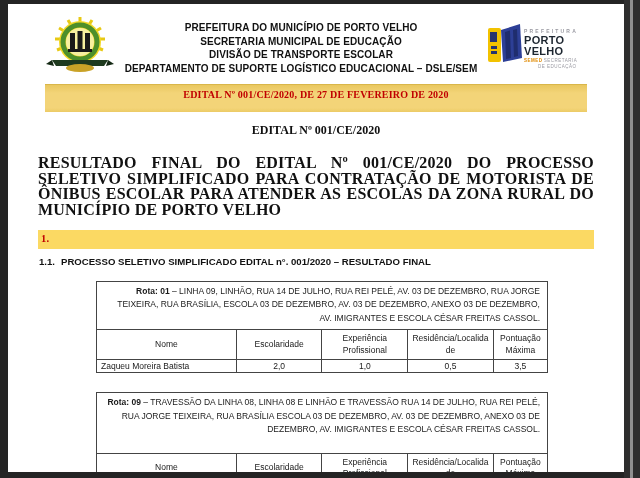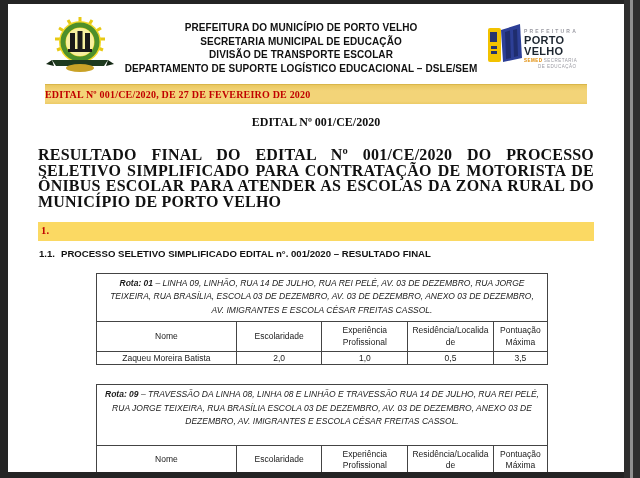--- a/index.html
+++ b/index.html
@@ -36,24 +36,24 @@
   .pv-text { padding-top:9px; line-height:1; }
   .pv-pref { font-size:5px; letter-spacing:2.2px; color:#9a9aa2; font-weight:bold; }
   .pv-city { font-size:11px; font-weight:bold; color:#1d2630; letter-spacing:0.3px; margin-top:1px; }
   .pv-semed { font-size:4.5px; margin-top:2px; }
   .pv-semed .o { color:#e08a00; font-weight:bold; letter-spacing:0.5px; }
   .pv-semed .g { color:#9a9aa2; letter-spacing:0.5px; }
   .pv-edu { font-size:4.5px; color:#9a9aa2; letter-spacing:0.5px; margin-top:1px; padding-left:14px; }
 
   
   .banner {
-    margin:9px 37px 0 37px; height:20px;
+    margin:9px 37px 0 37px; height:28px;
     background:linear-gradient(#e9c75f, #f3d478 30%, #f3d478 85%, #eccb66);
     border-top:1px solid #d9b64a;
-    text-align:left; line-height:19px;
+    text-align:center; line-height:19px;
     font-family:"Liberation Serif", serif; font-weight:bold; font-size:10px;
     color:#c00000; letter-spacing:0.2px;
   }
 
   .edital-title {
     margin-top:11px; text-align:center;
     font-family:"Liberation Serif", serif; font-weight:bold; font-size:12px; color:#111;
   }
 
   .result-par {
@@ -78,30 +78,30 @@
   .sec11 .num { flex:0 0 22px; }
 
   
   table.res {
     border-collapse:collapse; table-layout:fixed;
     width:452px; margin-left:88px;
     font-size:8.5px; color:#1a1a1a;
   }
   table.res td, table.res th { border:1px solid #444; }
   td.rota {
-    padding:3px 7px 4px 7px; line-height:13.5px; text-align:center; font-weight:normal;font-style:italic;
+    padding:3px 7px 4px 7px; line-height:13.5px; text-align:right; font-weight:normal;
   }
   td.rota b { font-weight:bold; }
   td.rota.tall { padding-bottom:16px; }
   th.hd {
     font-weight:normal; text-align:center; vertical-align:middle;
     padding:2px 3px; height:30px; line-height:11.5px;
   }
   td.cell { padding:1px 4px; height:13px; text-align:center; }
-  td.cell.name { text-align:center; }
+  td.cell.name { text-align:left; }
   col.c-nome { width:31%; }
   col.c-esc  { width:19%; }
   col.c-exp  { width:19%; }
   col.c-res  { width:19%; }
   col.c-pon  { width:12%; }
   .tbl1 { margin-top:13px; }
   .tbl2 { margin-top:19px; }
 </style>
 </head>
 <body>

